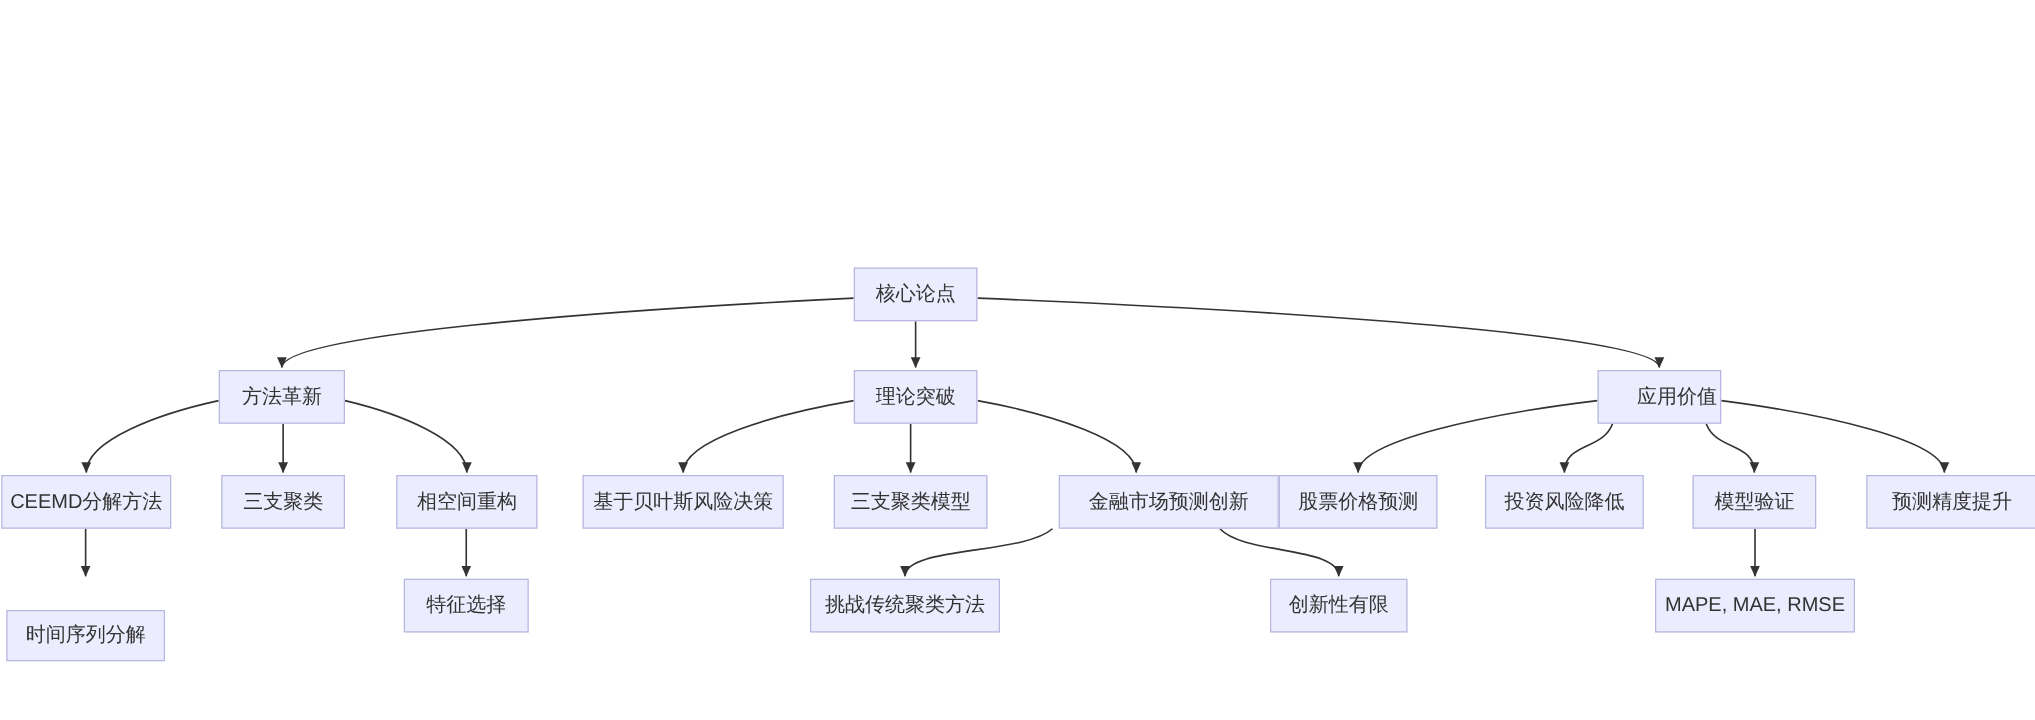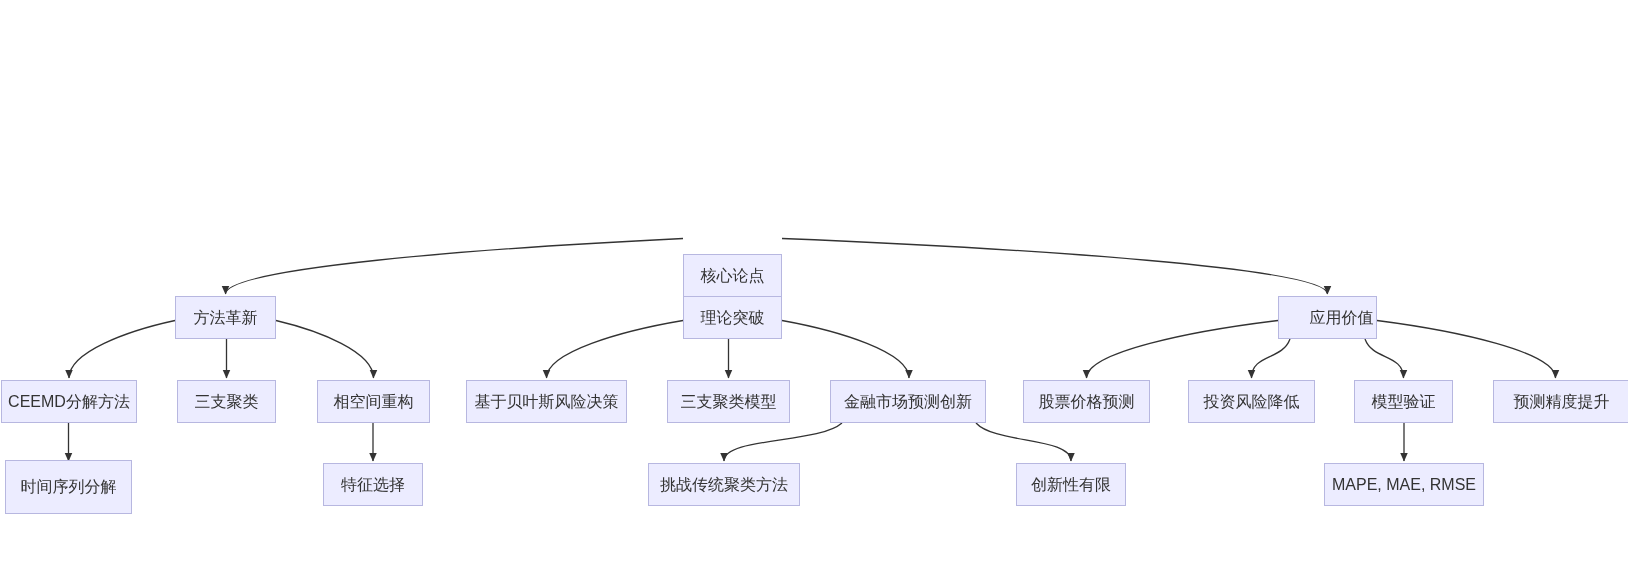--- a/index.html
+++ b/index.html
@@ -53,21 +53,21 @@
       <path d="M 1278 320.5 C 1191.825 330.85, 1086.5 352, 1086.5 378" class="edge" marker-end="url(#arrow)"></path>
       <path d="M 1290 339 C 1282.3 360.45, 1251.5 354, 1251.5 378" class="edge" marker-end="url(#arrow)"></path>
       <path d="M 1365 339 C 1372.7 360.45, 1403.5 354, 1403.5 378" class="edge" marker-end="url(#arrow)"></path>
       <path d="M 1377 320.5 C 1457.325 330.85, 1555.5 352, 1555.5 378" class="edge" marker-end="url(#arrow)"></path>
       <path d="M 68.5 423 L 68.5 461" class="edge" marker-end="url(#arrow)"></path>
       <path d="M 373 423 L 373 461" class="edge" marker-end="url(#arrow)"></path>
       <path d="M 842 423 C 818.4 443.9, 724 437, 724 461" class="edge" marker-end="url(#arrow)"></path>
       <path d="M 976 423 C 995 443.9, 1071 437, 1071 461" class="edge" marker-end="url(#arrow)"></path>
       <path d="M 1404 423 L 1404 461" class="edge" marker-end="url(#arrow)"></path>
     </svg>
-<div class="node" style="left: 683px; top: 214px; width: 99px; height: 43px; margin-top: 40px;">
+<div class="node" style="left: 683px; top: 214px; width: 99px; height: 43px;">
       <span>核心论点</span>
     </div>
     <div class="node" style="left: 175px; top: 296px; width: 101px; height: 43px;">
       <span>方法革新</span>
     </div>
     <div class="node" style="left: 683px; top: 296px; width: 99px; height: 43px;">
       <span>理论突破</span>
     </div>
     <div class="node" style="left: 1278px; top: 296px; width: 99px; height: 43px; padding-left: 28px;">
       <span>应用价值</span>
@@ -80,36 +80,36 @@
     </div>
     <div class="node" style="left: 317px; top: 380px; width: 113px; height: 43px;">
       <span>相空间重构</span>
     </div>
     <div class="node" style="left: 466px; top: 380px; width: 161px; height: 43px;">
       <span>基于贝叶斯风险决策</span>
     </div>
     <div class="node" style="left: 667px; top: 380px; width: 123px; height: 43px;">
       <span>三支聚类模型</span>
     </div>
-    <div class="node" style="left: 830px; top: 380px; width: 156px; height: 43px;">
+    <div class="node" style="left: 847px; top: 380px; width: 176px; height: 43px;">
       <span>金融市场预测创新</span>
     </div>
     <div class="node" style="left: 1023px; top: 380px; width: 127px; height: 43px;">
       <span>股票价格预测</span>
     </div>
     <div class="node" style="left: 1188px; top: 380px; width: 127px; height: 43px;">
       <span>投资风险降低</span>
     </div>
     <div class="node" style="left: 1354px; top: 380px; width: 99px; height: 43px; justify-content: center;">
       <span>模型验证</span>
     </div>
     <div class="node" style="left: 1493px; top: 380px; width: 137px; height: 43px;">
       <span>预测精度提升</span>
     </div>
-    <div class="node" style="left: 5px; top: 460px; width: 127px; height: 54px; text-align: center;">
+    <div class="node" style="left: 5px; top: 488px; width: 127px; height: 41px; text-align: center;">
       <span>时间序列分解</span>
     </div>
     <div class="node" style="left: 323px; top: 463px; width: 100px; height: 43px;">
       <span>特征选择</span>
     </div>
     <div class="node" style="left: 648px; top: 463px; width: 152px; height: 43px;">
       <span>挑战传统聚类方法</span>
     </div>
     <div class="node" style="left: 1016px; top: 463px; width: 110px; height: 43px; justify-content: center;">
       <span>创新性有限</span>

